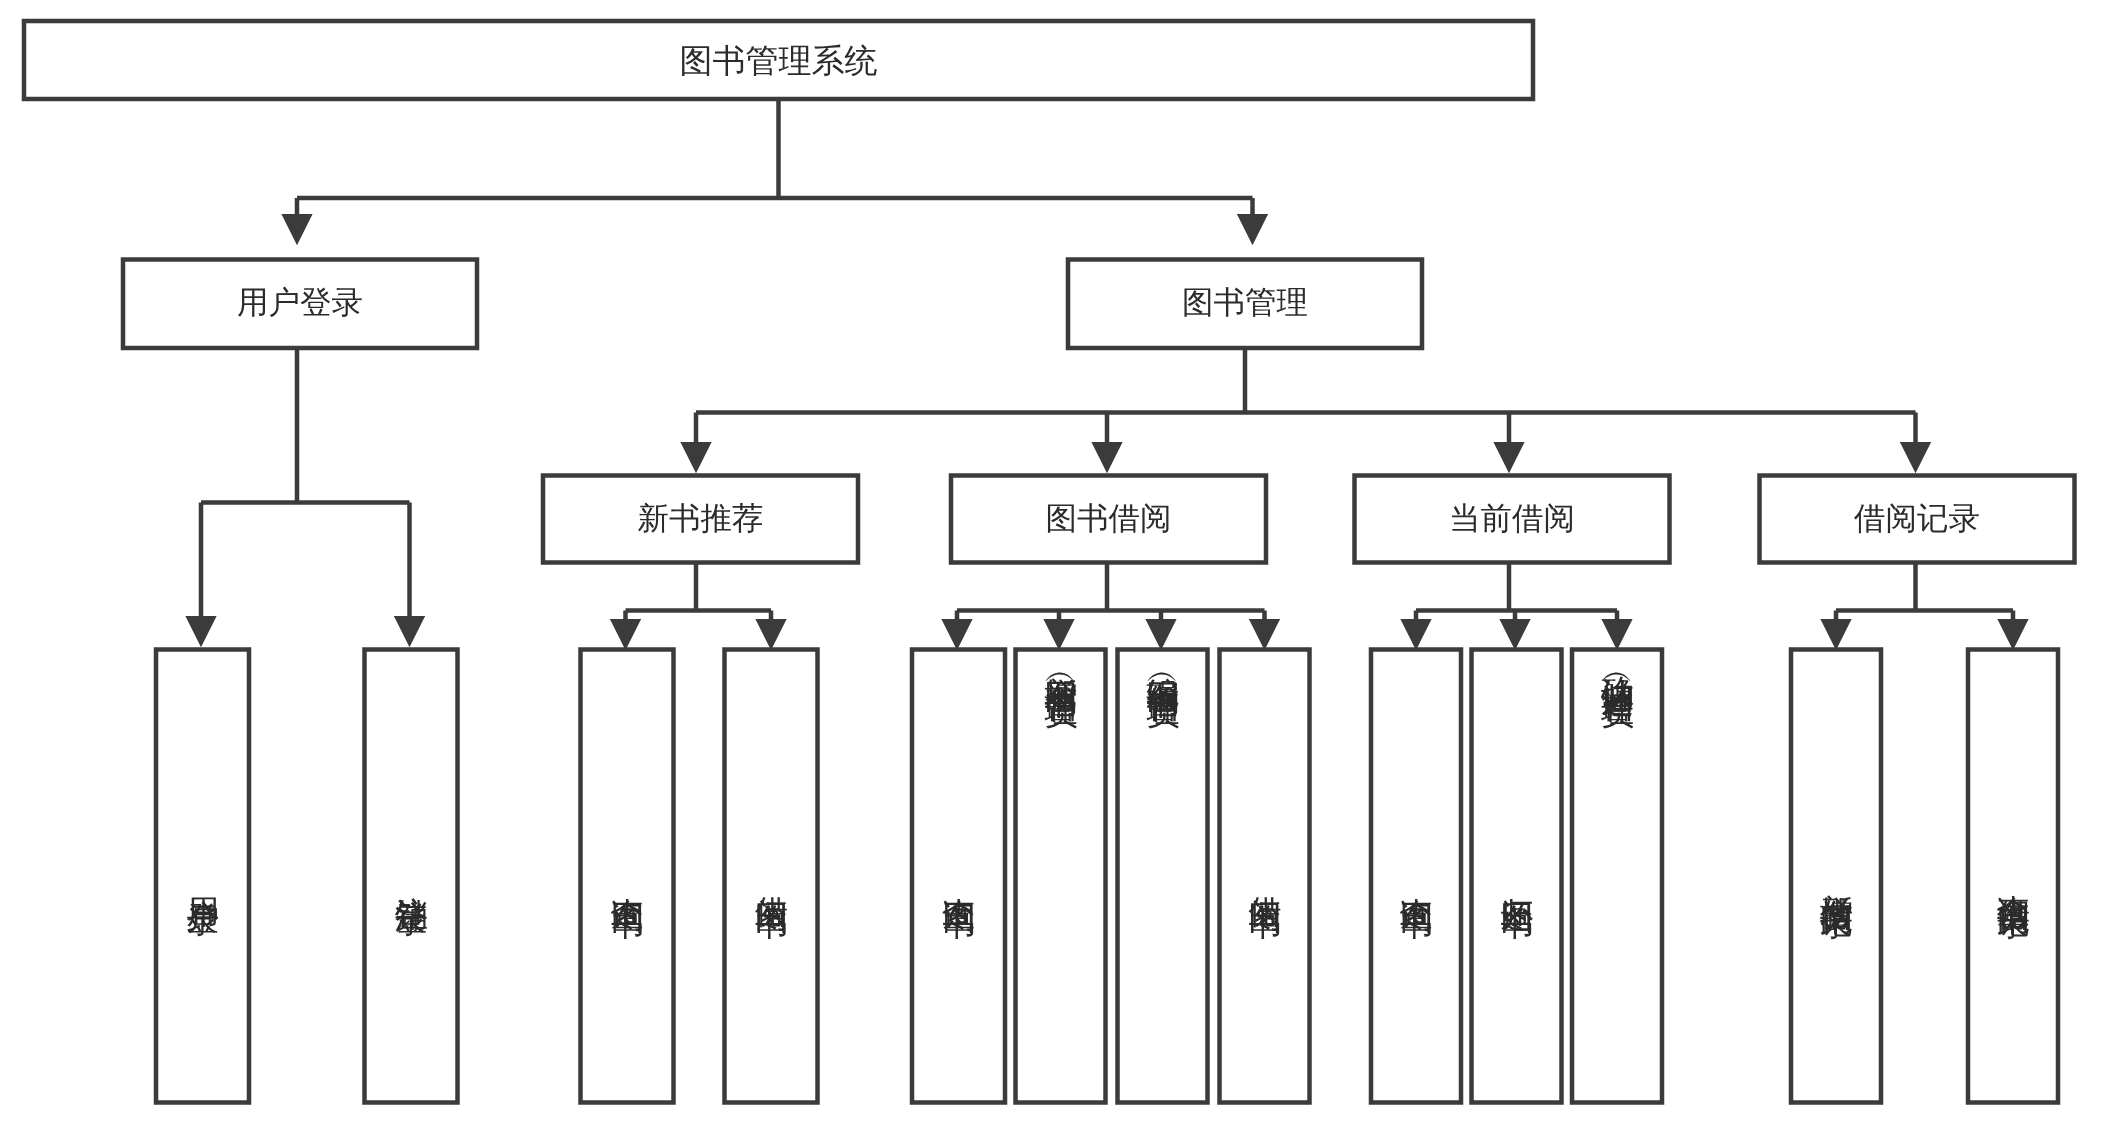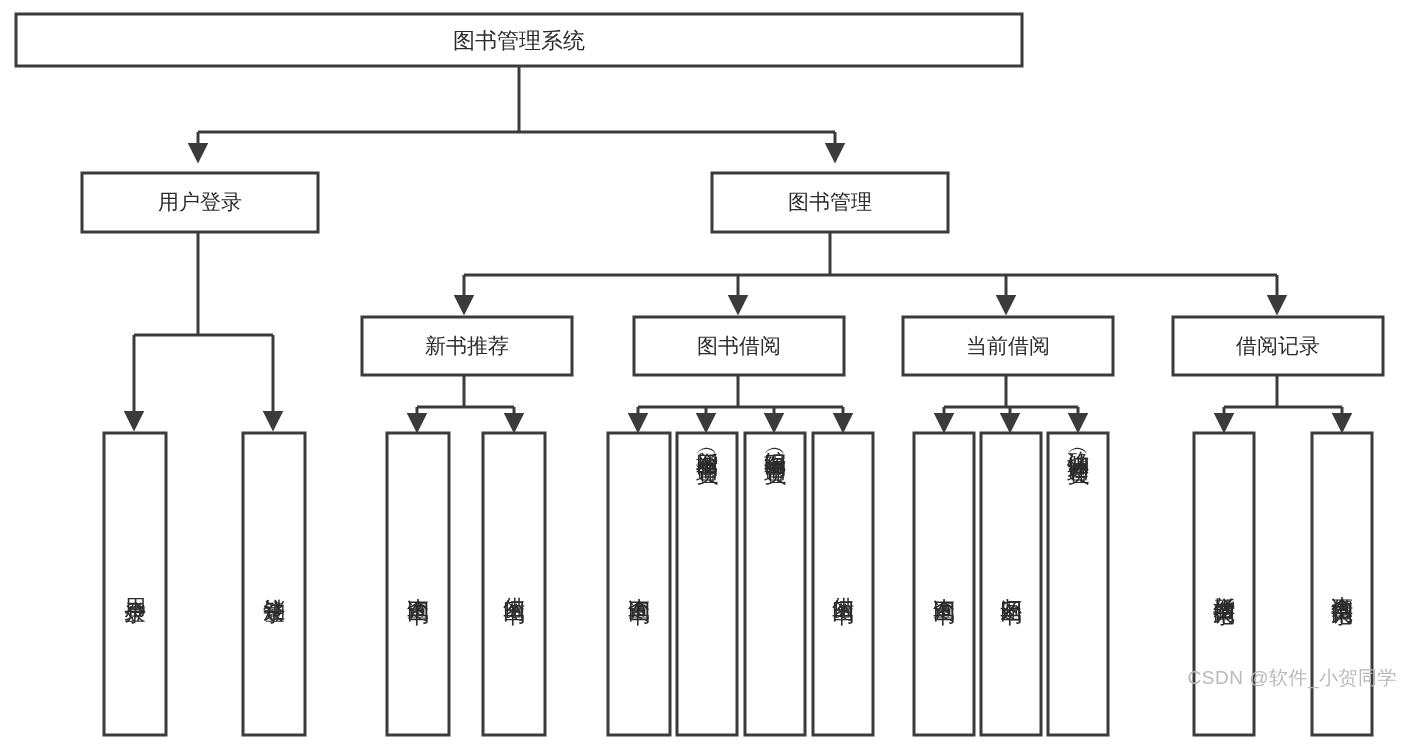--- a/index.html
+++ b/index.html
@@ -237,15 +237,14 @@
     <span class="leaf-label">确认归还（管理员）</span>
   </div>
 
   <div class="leaf-label-wrap" style="left:1194px; top:433px; width:60px; height:302px;">
     <span class="leaf-label">新增借阅记录</span>
   </div>
   <div class="leaf-label-wrap" style="left:1312px; top:433px; width:60px; height:302px;">
     <span class="leaf-label">查询借阅记录</span>
   </div>
 
-  <div id="watermark">CSDN @软件_小贺同学</div>
 
 </div>
 
 </body></html>

